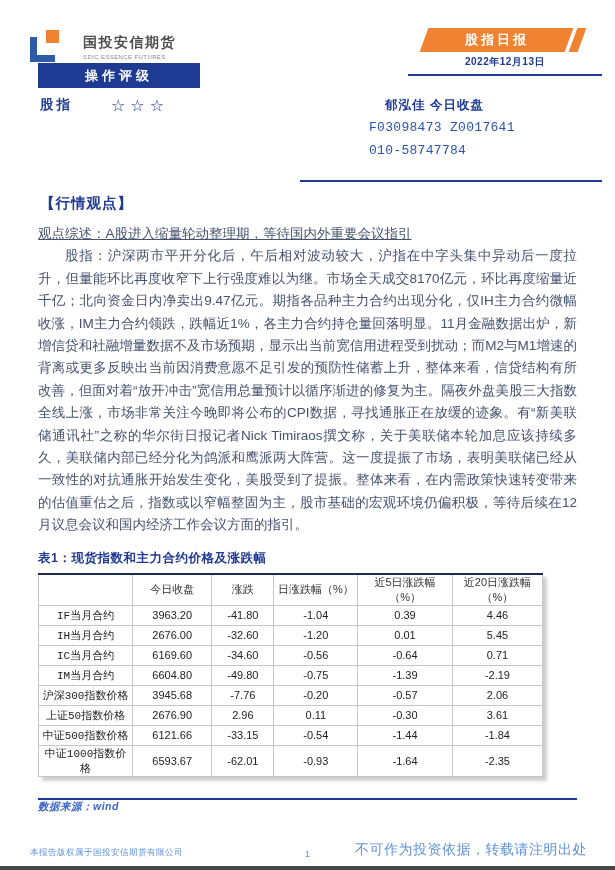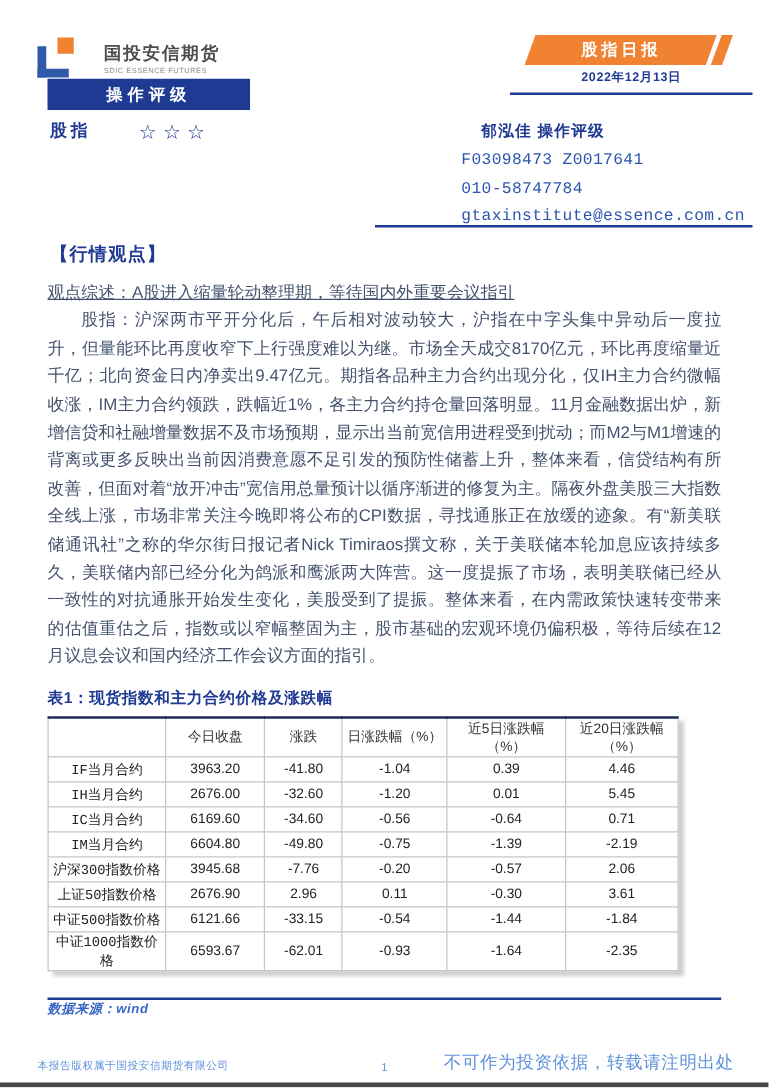--- a/index.html
+++ b/index.html
@@ -87,24 +87,23 @@
   </div>
 
   <div class="banner">
     <div class="banner-main">
         <span>股指日报</span>
       </div>
     <div class="banner-tip"></div>
   </div>
   <div class="date-block">2022年12月13日</div>
 
-  <div class="analyst-name">郁泓佳 操作评级</div>
+  <div class="analyst-name">郁泓佳 今日收盘</div>
   <div class="contact license">F03098473 Z0017641</div>
   <div class="contact phone">010-58747784</div>
-  <div class="contact email">gtaxinstitute@essence.com.cn</div>
   <div class="header-sep"></div>
 
   <div class="content">
     <h2 class="section-title">【行情观点】</h2>
     <p class="summary">观点综述：A股进入缩量轮动整理期，等待国内外重要会议指引</p>
     <p class="body-para">股指：沪深两市平开分化后，午后相对波动较大，沪指在中字头集中异动后一度拉升，但量能环比再度收窄下上行强度难以为继。市场全天成交8170亿元，环比再度缩量近千亿；北向资金日内净卖出9.47亿元。期指各品种主力合约出现分化，仅IH主力合约微幅收涨，IM主力合约领跌，跌幅近1%，各主力合约持仓量回落明显。11月金融数据出炉，新增信贷和社融增量数据不及市场预期，显示出当前宽信用进程受到扰动；而M2与M1增速的背离或更多反映出当前因消费意愿不足引发的预防性储蓄上升，整体来看，信贷结构有所改善，但面对着“放开冲击”宽信用总量预计以循序渐进的修复为主。隔夜外盘美股三大指数全线上涨，市场非常关注今晚即将公布的CPI数据，寻找通胀正在放缓的迹象。有“新美联储通讯社”之称的华尔街日报记者Nick Timiraos撰文称，关于美联储本轮加息应该持续多久，美联储内部已经分化为鸽派和鹰派两大阵营。这一度提振了市场，表明美联储已经从一致性的对抗通胀开始发生变化，美股受到了提振。整体来看，在内需政策快速转变带来的估值重估之后，指数或以窄幅整固为主，股市基础的宏观环境仍偏积极，等待后续在12月议息会议和国内经济工作会议方面的指引。</p>
 
     <div class="table-title">表1：现货指数和主力合约价格及涨跌幅</div>
     <table class="price">
       <thead>

